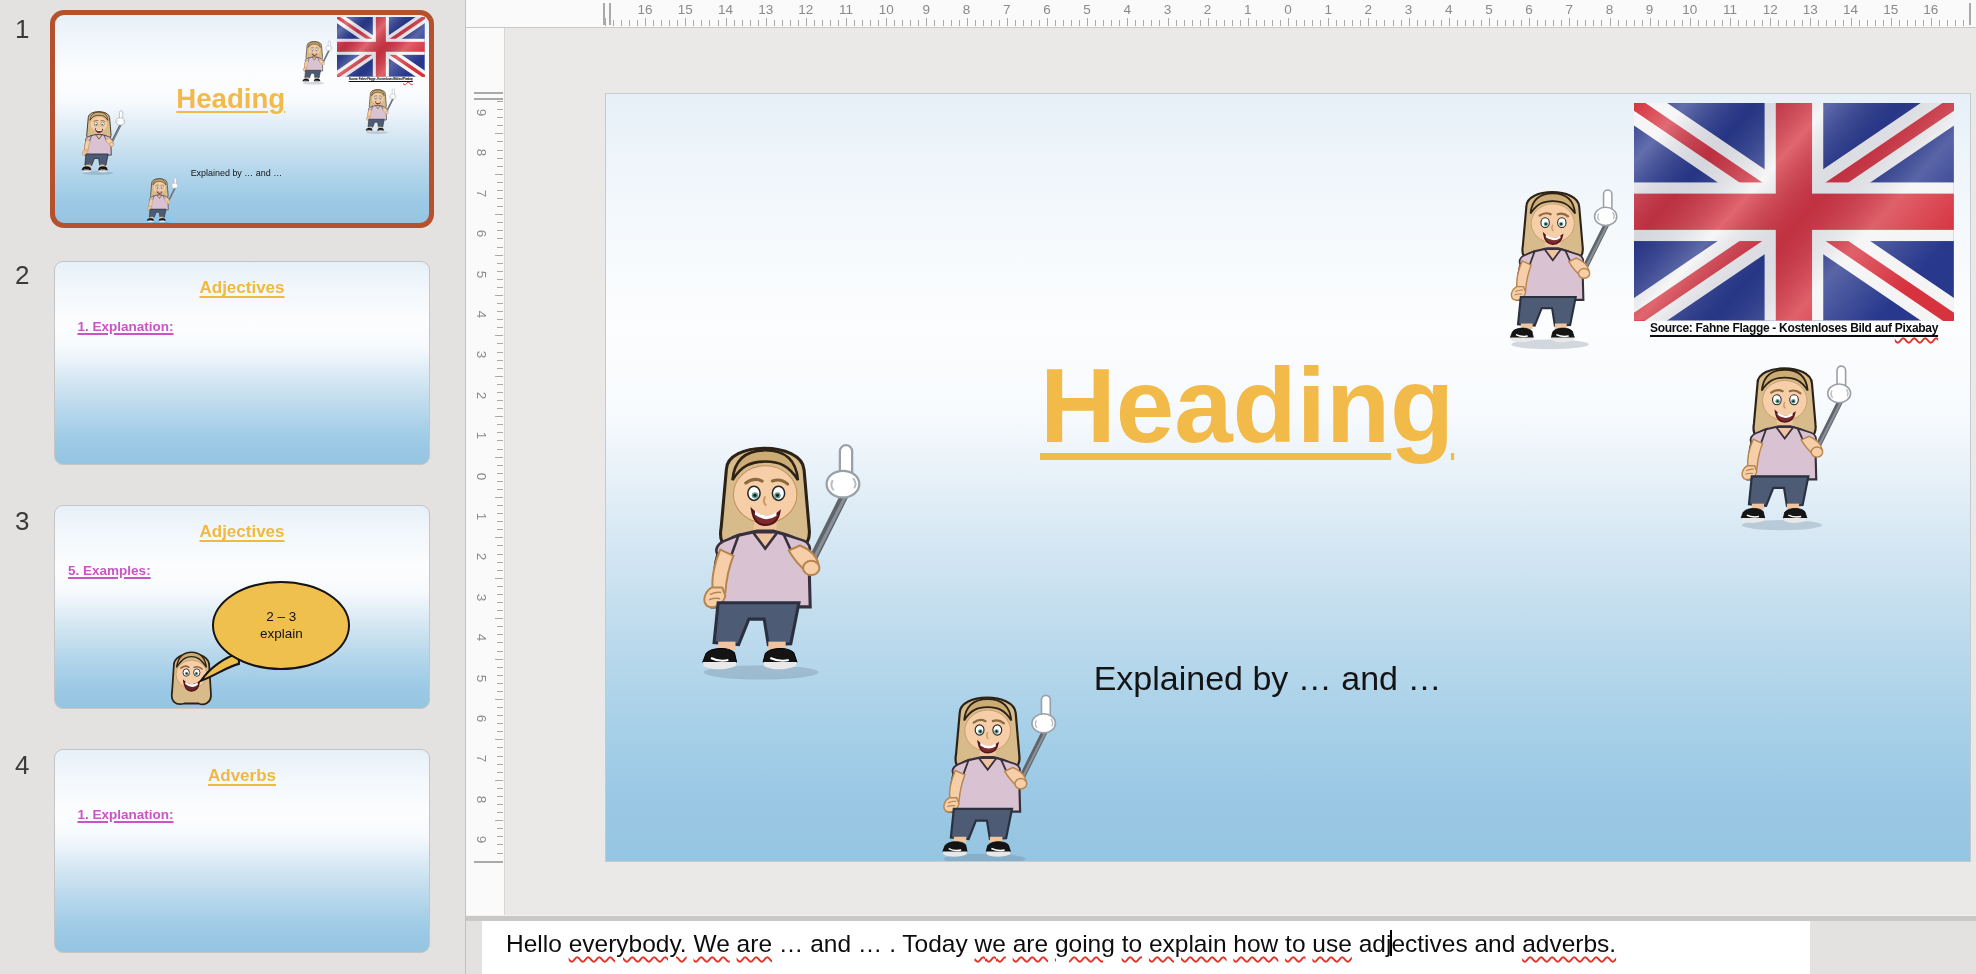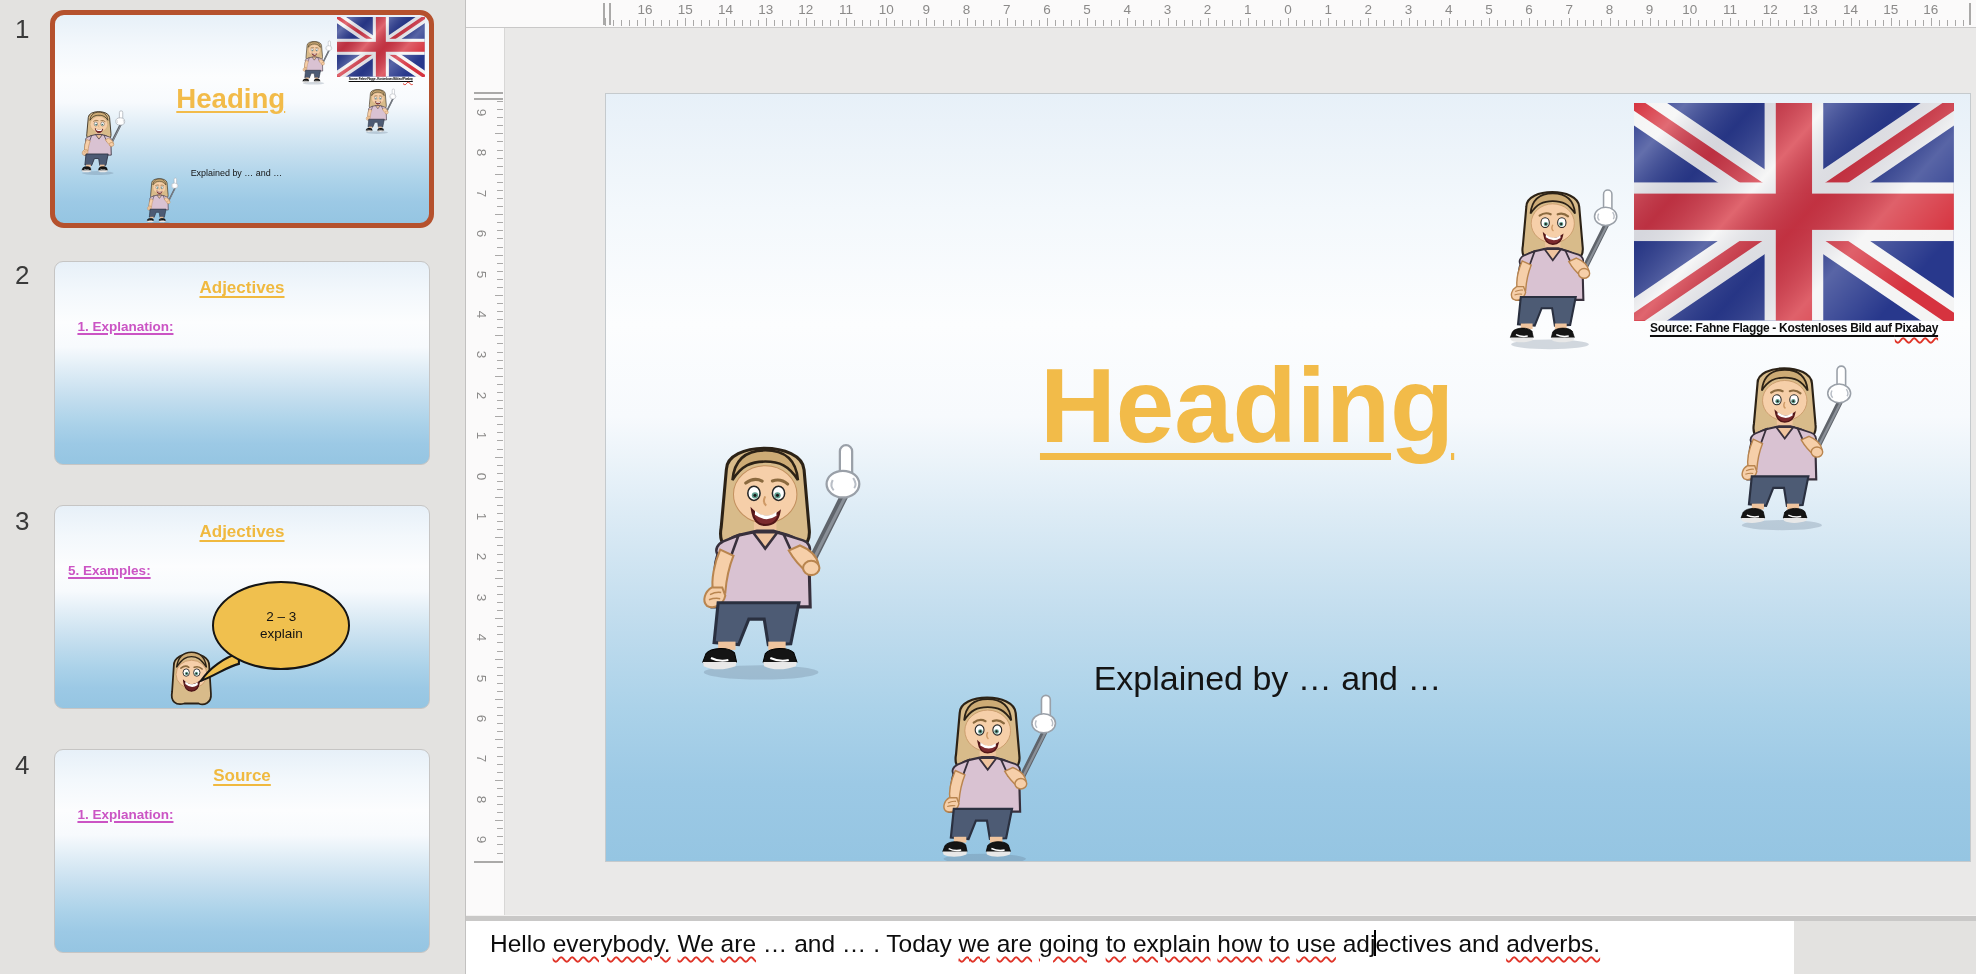--- a/index.html
+++ b/index.html
@@ -41,21 +41,21 @@
   .slide-sub { position:absolute; left:33%; top:73.6%; width:31%; text-align:center; font-size:calc(var(--u)*34px); color:#141414; }
   .bm { position:absolute; }
   .bm svg { display:block; width:100%; }
   .bm-large { left:4.5%; top:44.5%; width:15.0%; }
   .bm-bottom { left:22.8%; top:77.5%; width:10.8%; }
   .bm-flag { left:64.5%; top:11.6%; width:10.2%; }
   .bm-right { left:81.4%; top:34.6%; width:10.5%; }
 
   
   #splitter { position:absolute; left:466px; top:915px; width:1510px; height:6px; background:#c9c8c7; border-top:1px solid #f2f1f0; }
-  #notes { position:absolute; left:466px; top:921px; width:1328px; height:53px; background:#ffffff; }
+  #notes { position:absolute; left:482px; top:921px; width:1328px; height:53px; background:#ffffff; }
   #notes-text { position:absolute; left:24px; top:9px; font-size:24.5px; color:#0d0d0d; white-space:nowrap; --u:1; }
   #notes-text .squiggle { text-underline-offset:4px; }
   .caret { display:inline-block; width:2px; height:1.05em; background:#000; vertical-align:-0.15em; margin:0 -1px; }
 </style>
 </head>
 <body>
 
 <svg width="0" height="0" style="position:absolute" aria-hidden="true">
   <defs>
     <linearGradient id="sheen" x1="0" y1="0" x2="1" y2="0.6">
@@ -198,21 +198,21 @@
       <svg class="bubble-tail" viewBox="0 0 40 30">
         <path d="M38,2 C24,6 10,16 2,28 C14,24 28,14 38,12 Z" fill="#f0c04e" stroke="#151515" stroke-width="2"></path>
       </svg>
       <div class="bubble">
         <span>2 – 3</span>
         <span>explain</span>
       </div>
     </div>
 
     <div id="thumb4" class="thumb" style="top:749px">
-      <div class="thumb-title">Source</div>
+      <div class="thumb-title">Adverbs</div>
       <div class="thumb-sub">1. Explanation:</div>
     </div>
   </aside>
 
   <div id="corner"></div>
   <div id="hruler">
       <div class="rnum" style="left: 130.12px; top: 2px; width: 20px; text-align: center;">16</div>
       <div class="rnum" style="left: 170.3px; top: 2px; width: 20px; text-align: center;">15</div>
       <div class="rnum" style="left: 210.48px; top: 2px; width: 20px; text-align: center;">14</div>
       <div class="rnum" style="left: 250.66px; top: 2px; width: 20px; text-align: center;">13</div>

